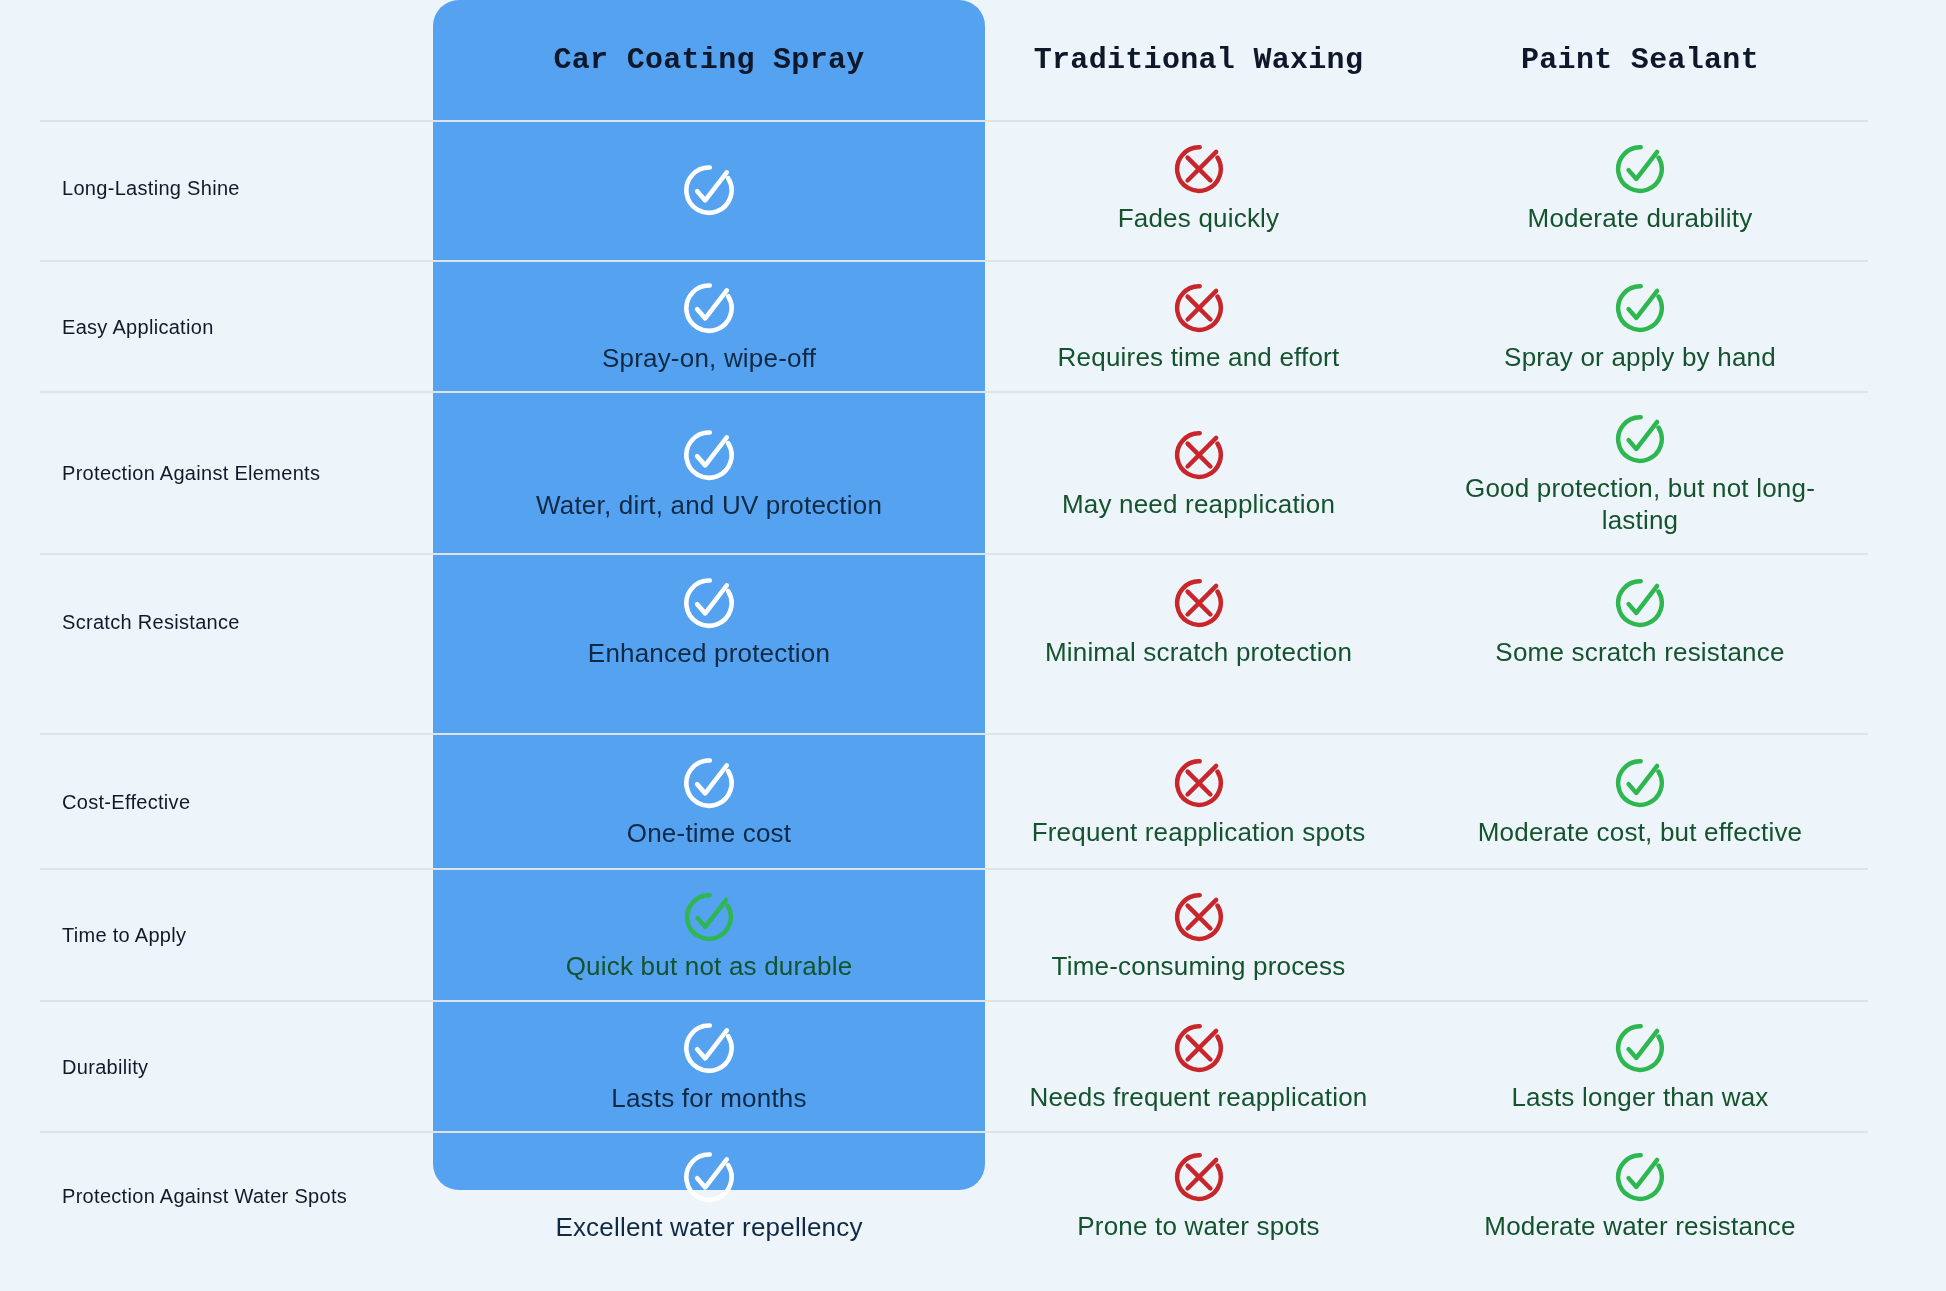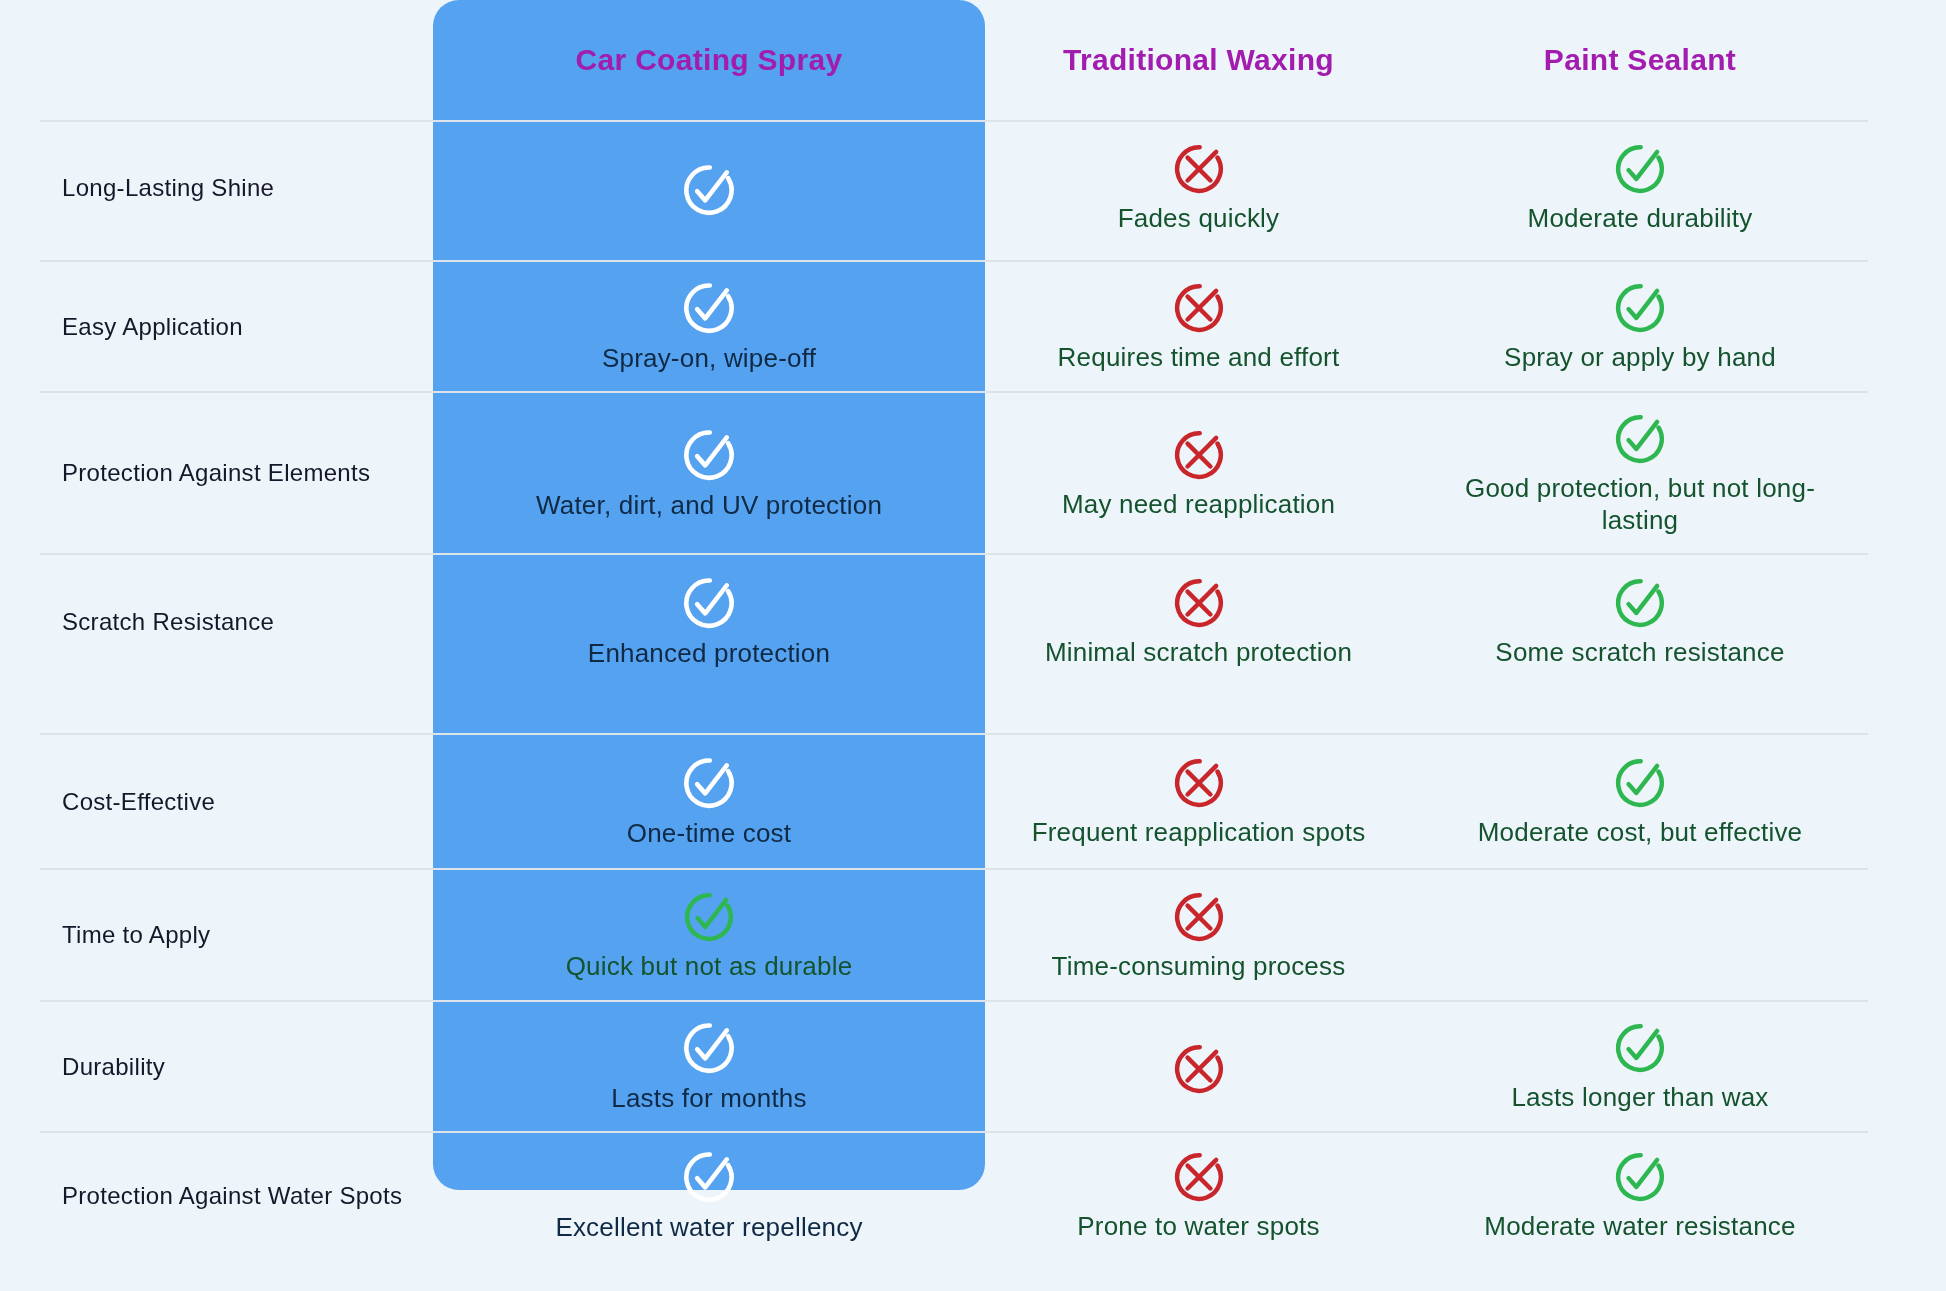--- a/index.html
+++ b/index.html
@@ -58,31 +58,32 @@
     padding: 8px 16px;
     box-sizing: border-box;
     text-align: center;
   }
   .feature-cell {
     align-items: flex-start;
     text-align: left;
     padding-left: 22px;
   }
   .feature-text {
-    font-size: 24px;
+    font-size: 20px;
     line-height: 1.3;
     letter-spacing: 0.3px;
     color: #17172a;
     max-width: 350px;
   }
   .col-title {
     font-size: 30px;
     font-weight: 700;
     letter-spacing: 0.3px;
-    color: #a21caf;
+    color: #0f172a;
+    font-family: Liberation Mono, monospace;
   }
   .icon-slot { line-height: 0; }
   .icon-slot svg { width: 54px; height: 54px; display: block; }
   .spray-cell .icon-slot svg { width: 56px; height: 56px; }
   .icon-slot path {
     fill: none;
     stroke: currentColor;
     stroke-width: 4.3;
     stroke-linecap: round;
     stroke-linejoin: round;
@@ -323,20 +324,21 @@
       <span class="note">Lasts for months</span>
     </div>
     <div class="cell wax-cell">
       <span class="icon-slot">
             <svg viewBox="0 0 52 52" aria-hidden="true">
               <path d="M43.8 16.9A21 21 0 1 1 26.7 7"></path>
               <path d="M15 17L37 39"></path>
               <path d="M15 39L42.5 11.5"></path>
             </svg>
           </span>
+      <span class="note">Needs frequent reapplication</span>
     </div>
     <div class="cell sealant-cell">
       <span class="icon-slot">
             <svg viewBox="0 0 52 52" aria-hidden="true">
               <path d="M43.8 16.9A21 21 0 1 1 26.7 7"></path>
               <path d="M15 29l7.5 8.5L42.5 11.5"></path>
             </svg>
           </span>
       <span class="note">Lasts longer than wax</span>
     </div>

